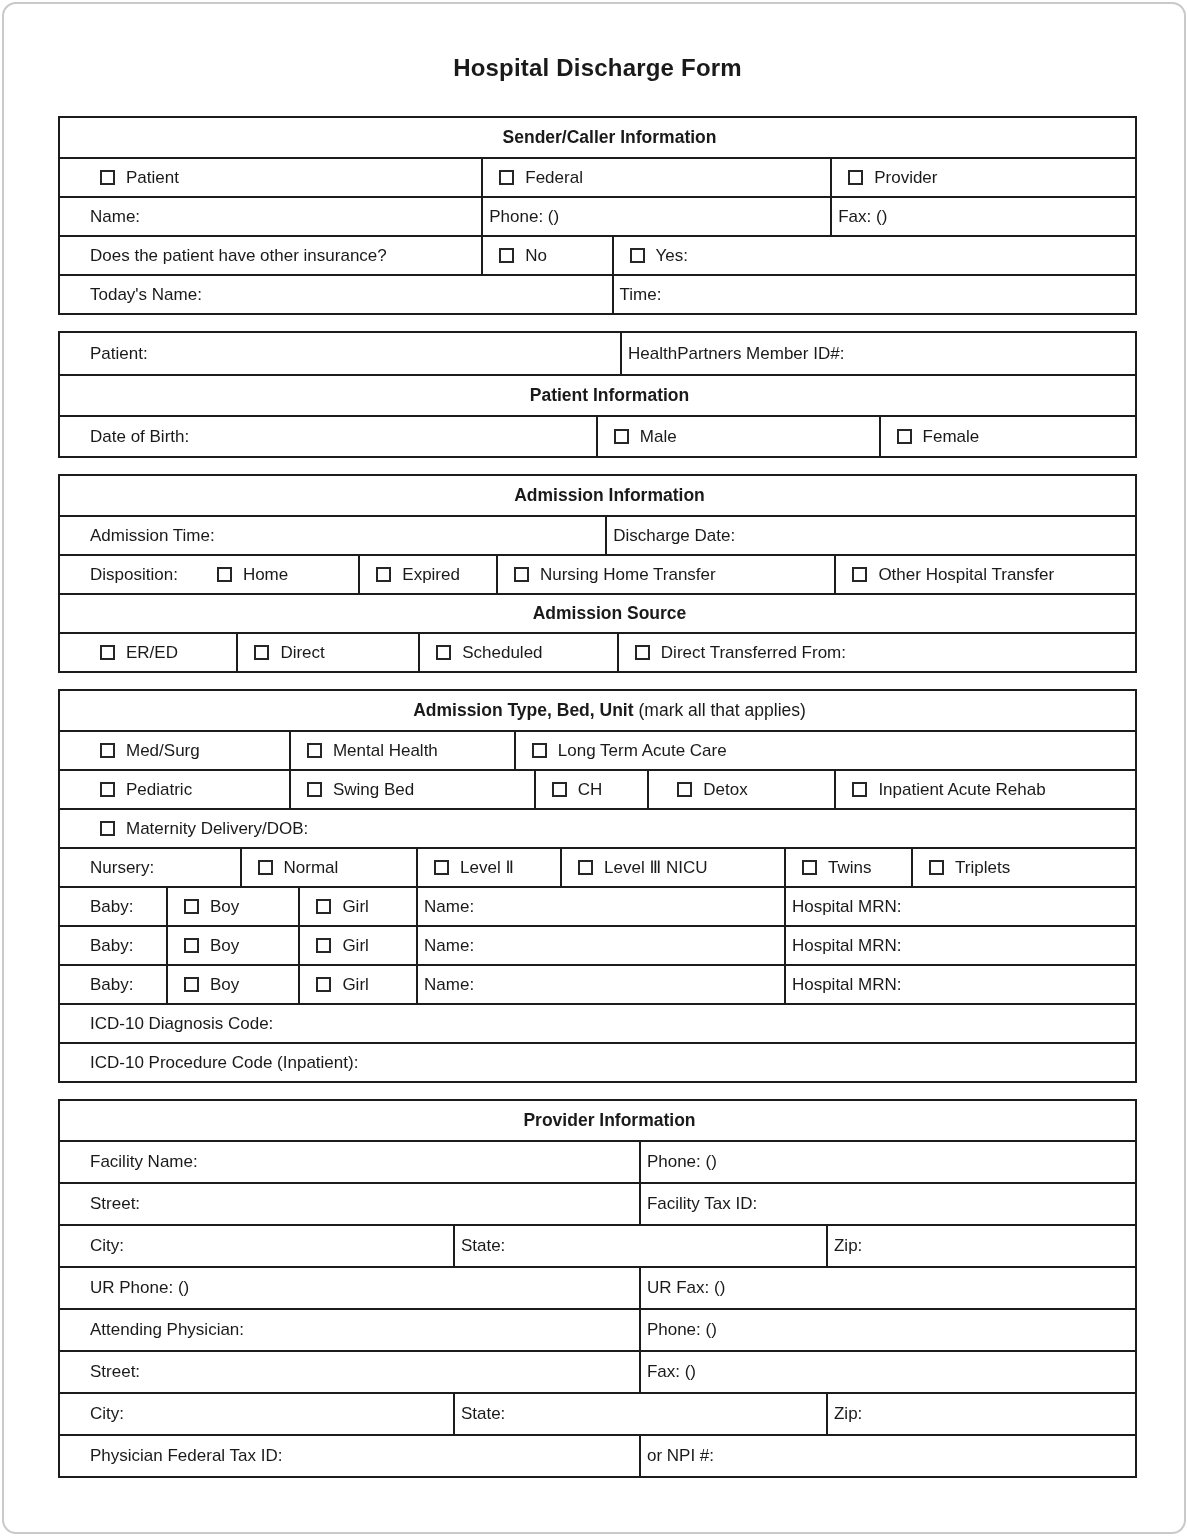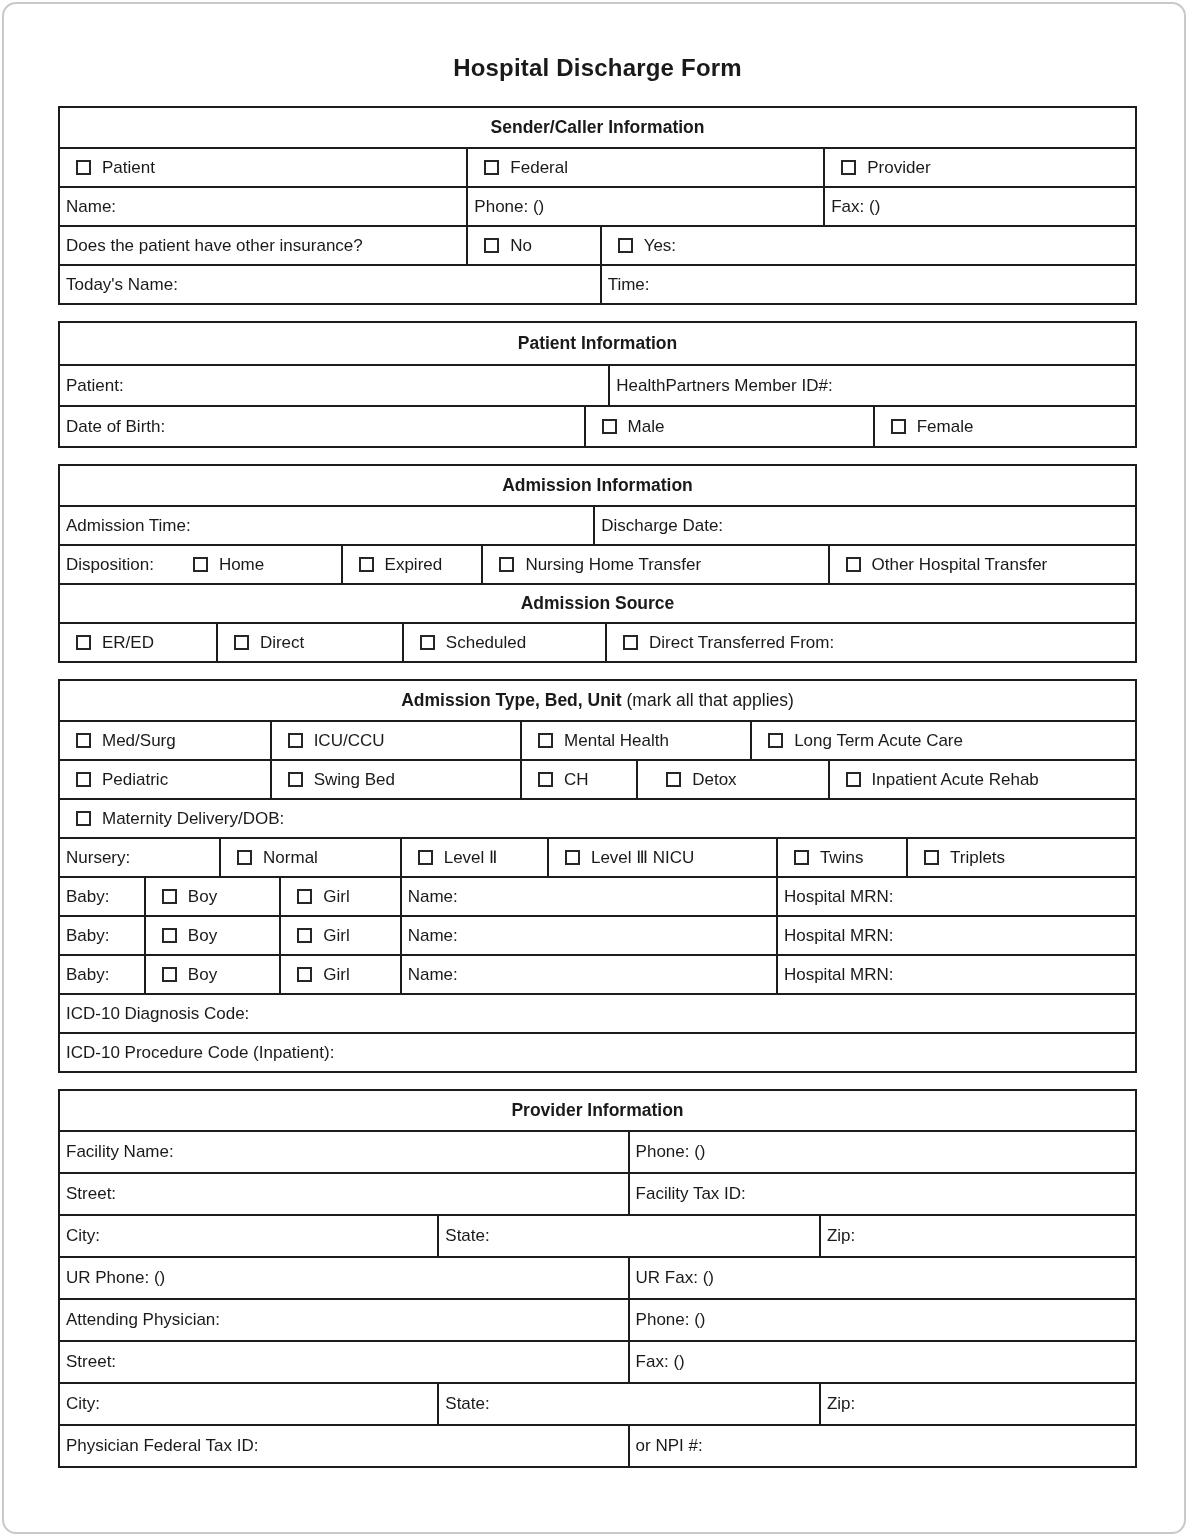--- a/index.html
+++ b/index.html
@@ -14,28 +14,29 @@
   .frame {
     position: absolute; inset: 2px;
     border: 2px solid #c9c9c9;
     border-radius: 14px;
     pointer-events: none;
   }
   .page { padding: 54px 51px 0 58px; }
   h1.title {
     font-size: 24px; font-weight: bold;
     text-align: center;
-    margin-bottom: 24px;
+    margin-bottom: 34px;
     letter-spacing: .2px;
   }
   .tbl { border: 2px solid #1c1c1c; margin-bottom: 16px; background: #fff; }
   .row {
     display: flex; align-items: stretch;
     border-top: 2px solid #1c1c1c;
     min-height: var(--rh, 39px);
+    padding-left: 24px;
   }
   .tbl .row:first-child { border-top: none; }
   .cell {
     display: flex; align-items: center;
     border-left: 2px solid #1c1c1c;
     padding: 2px 6px;
     font-size: 17px;
     min-width: 0;
     line-height: 1.15;
   }
@@ -109,30 +110,30 @@
         <span>Today's Name:</span>
       </div>
       <div class="cell" style="flex:1 1 0">
         <span>Time:</span>
       </div>
     </div>
   </section>
 
   <section class="tbl" style="--rh:41px">
     <div class="row">
-      <div class="cell head" style="flex:1 1 0">
-        <span>Patient Information</span>
-      </div>
-    </div>
-    <div class="row">
       <div class="cell" style="flex:0 0 51%">
         <span>Patient:</span>
       </div>
       <div class="cell" style="flex:1 1 0">
         <span>HealthPartners Member ID#:</span>
+      </div>
+    </div>
+    <div class="row">
+      <div class="cell head" style="flex:1 1 0">
+        <span>Patient Information</span>
       </div>
     </div>
     <div class="row">
       <div class="cell" style="flex:0 0 48.7%">
         <span>Date of Birth:</span>
       </div>
       <div class="cell ck" style="flex:0 0 26.9%">
         <span class="cb"></span>
         <span>Male</span>
       </div>
@@ -206,24 +207,20 @@
       <div class="cell head" style="flex:1 1 0">
         <span>Admission Type, Bed, Unit</span>
         <span class="note">(mark all that applies)</span>
       </div>
     </div>
     <div class="row">
       <div class="cell ck" style="flex:0 0 19.5%">
         <span class="cb"></span>
         <span>Med/Surg</span>
       </div>
-      <div class="cell ck" style="flex:0 0 23.3%">
-        <span class="cb"></span>
-        <span>ICU/CCU</span>
-      </div>
       <div class="cell ck" style="flex:0 0 21.4%">
         <span class="cb"></span>
         <span>Mental Health</span>
       </div>
       <div class="cell ck" style="flex:1 1 0">
         <span class="cb"></span>
         <span>Long Term Acute Care</span>
       </div>
     </div>
     <div class="row">

